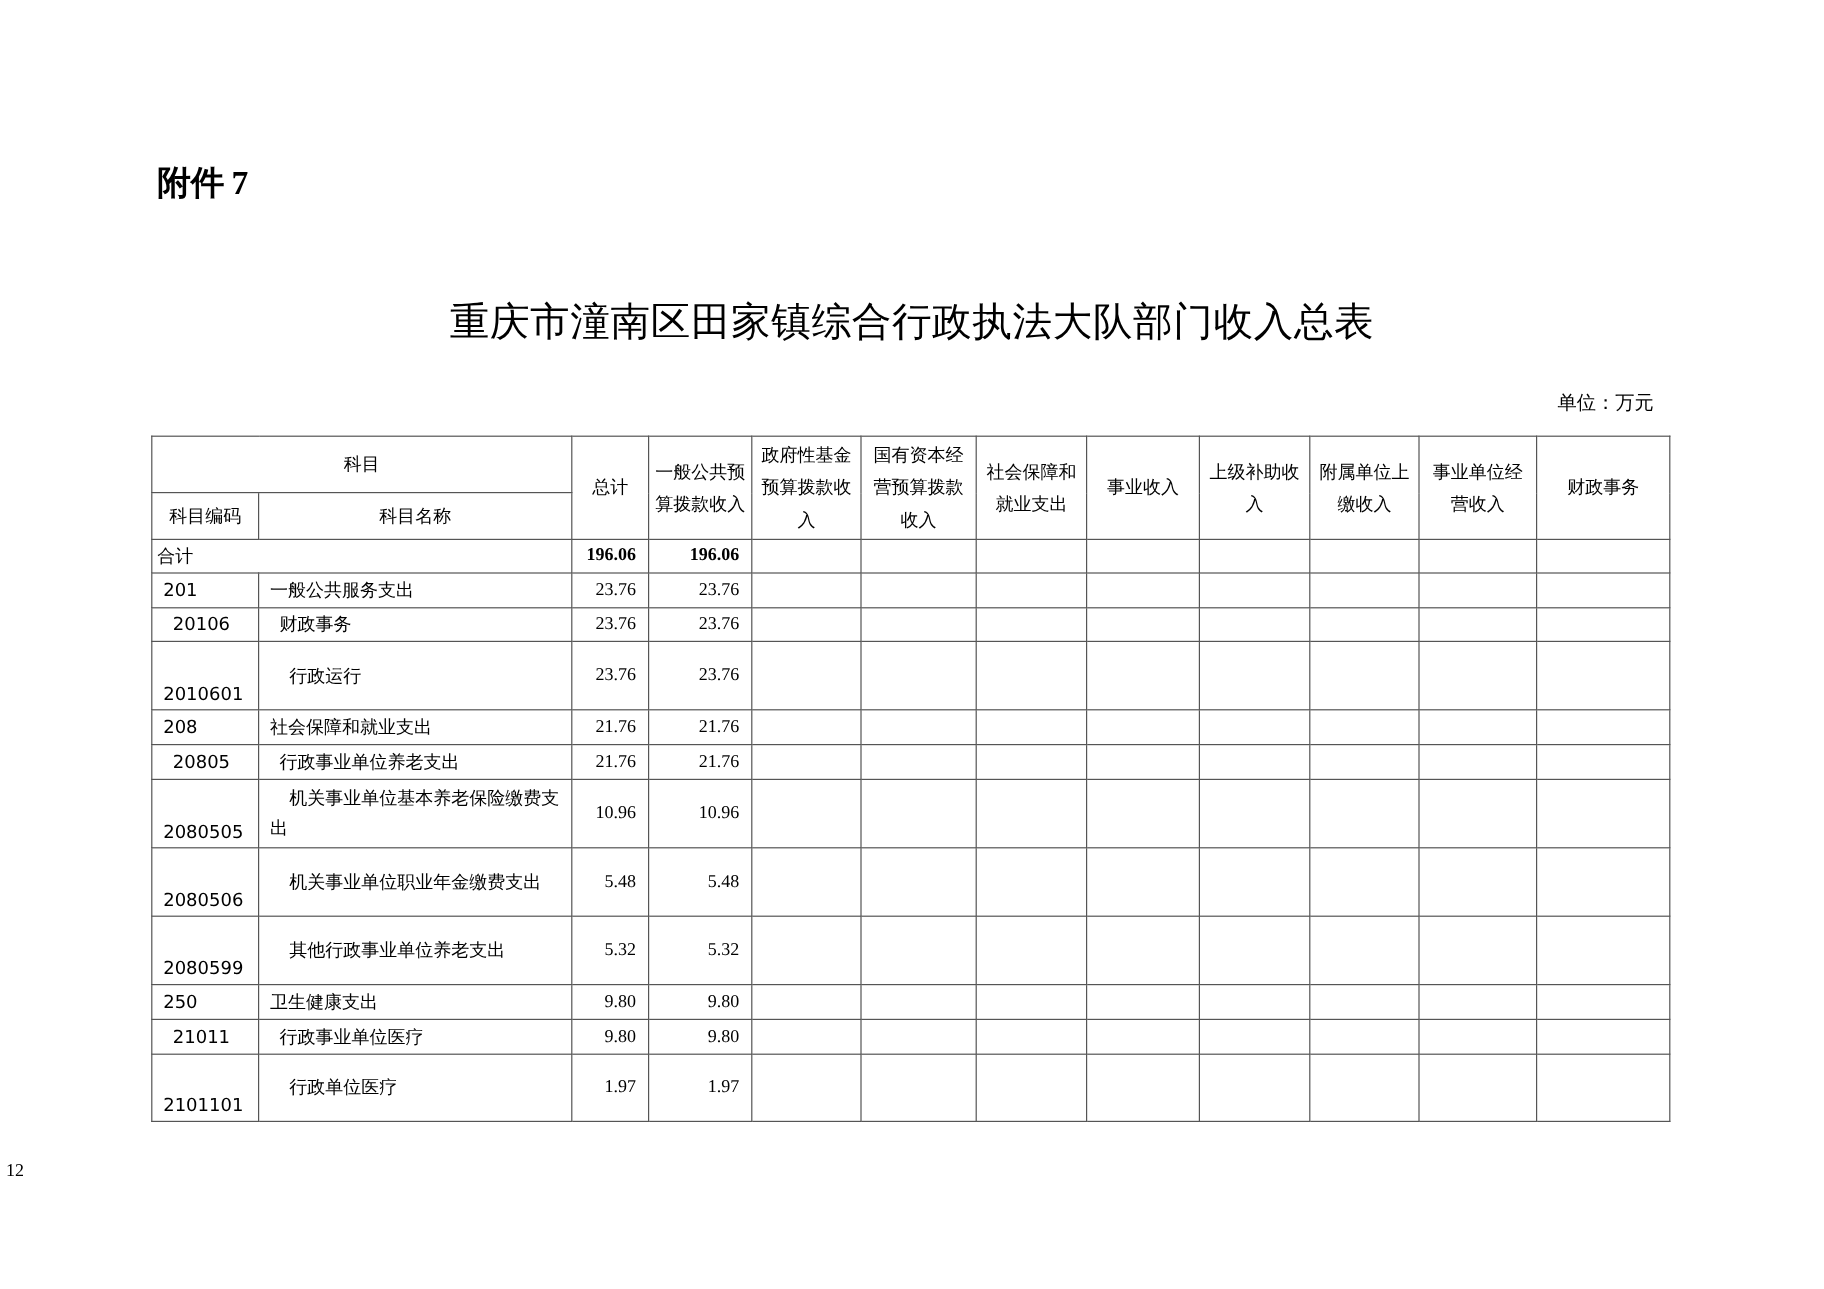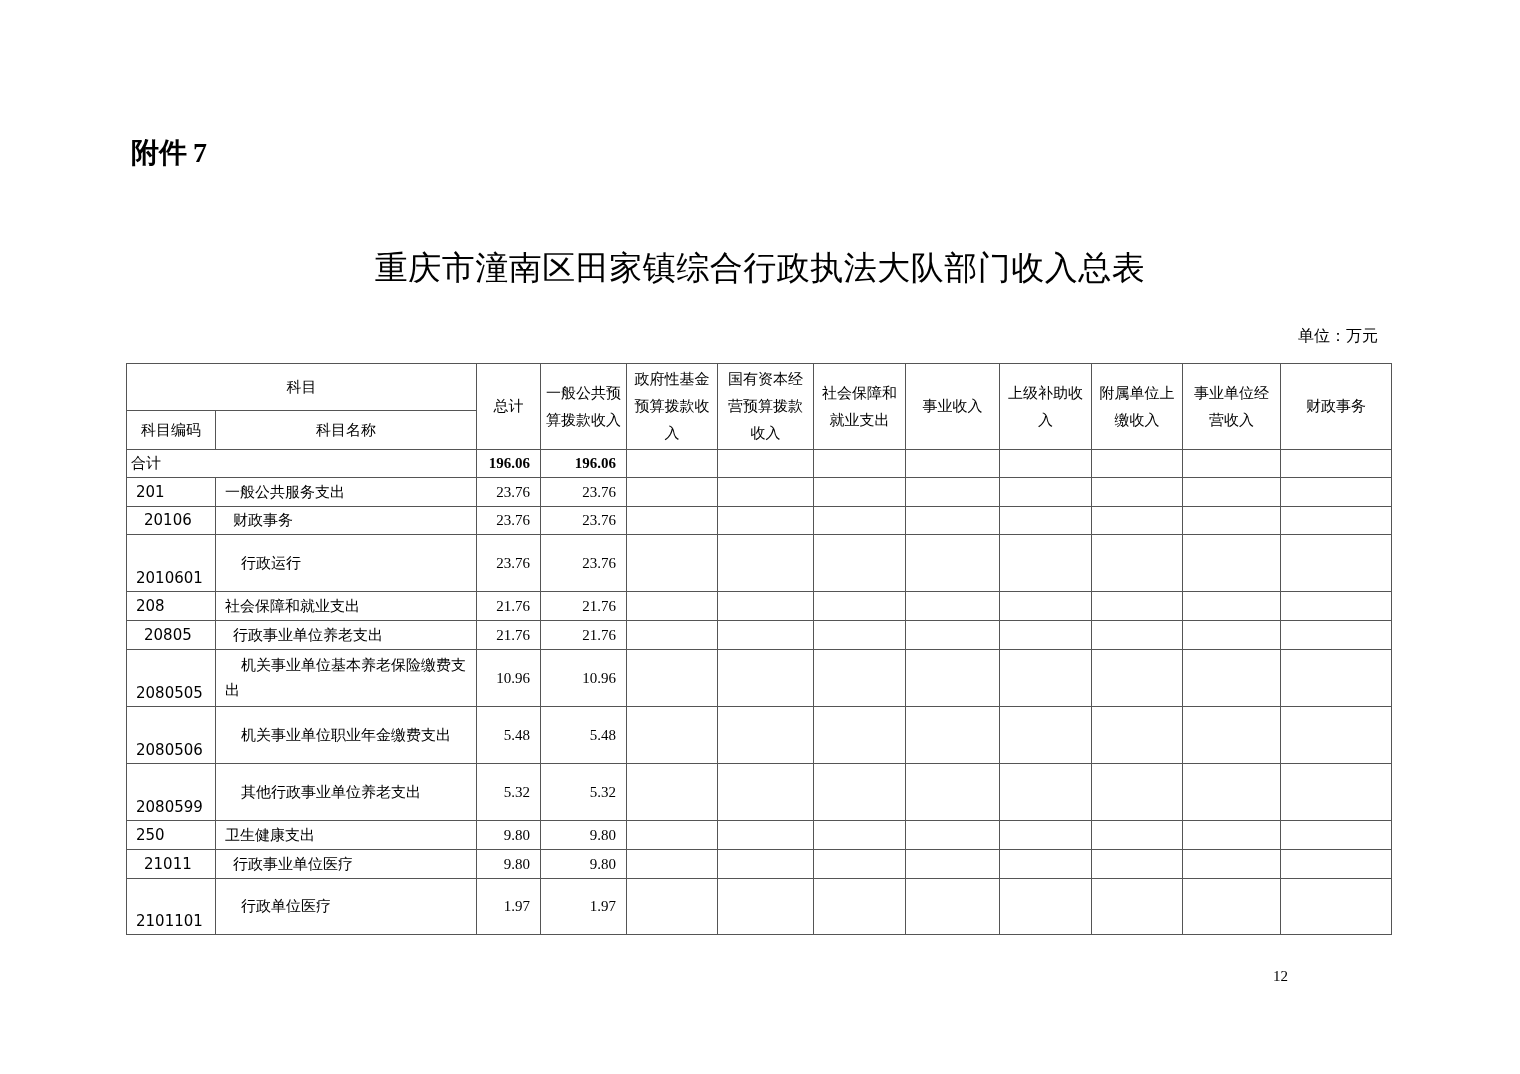--- a/index.html
+++ b/index.html
@@ -17,21 +17,21 @@
   th { text-align: center; line-height: 27px; }
   .num-cell { text-align: right; font-family: "Liberation Serif", serif; font-size: 15px; padding-right: 10px; }
   .bold { font-weight: bold; }
   .code { text-align: left; padding-left: 9px; margin-top: 47px; }
   .code.l2 { padding-left: 17px; }
   .code.l3 { vertical-align: bottom; line-height: 22px; padding-bottom: 2px; }
   .name { text-align: left; padding-left: 9px; }
   .name.l2 { padding-left: 17px; }
   .name.l3 { padding-left: 25px; line-height: 25px; }
   .total-label { text-align: left; font-weight: normal; }
-  .footer { position: absolute; left: 16px; width: 1272px; top: 968px; text-align: right;
+  .footer { position: absolute; left: 5px; width: 1272px; top: 968px; text-align: left;
             font-family: "Liberation Serif", serif; font-size: 15px; }
 </style>
 </head>
 <body>
 
 <div class="attach">
   <span>附件</span><span class="num">7</span>
 </div>
 
 <div class="title">重庆市潼南区田家镇综合行政执法大队部门收入总表</div>

